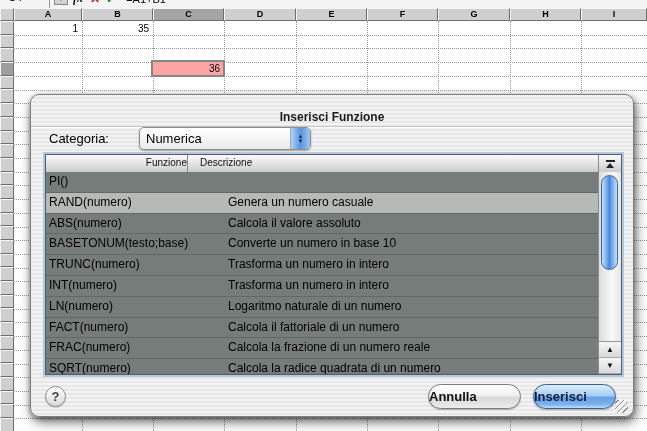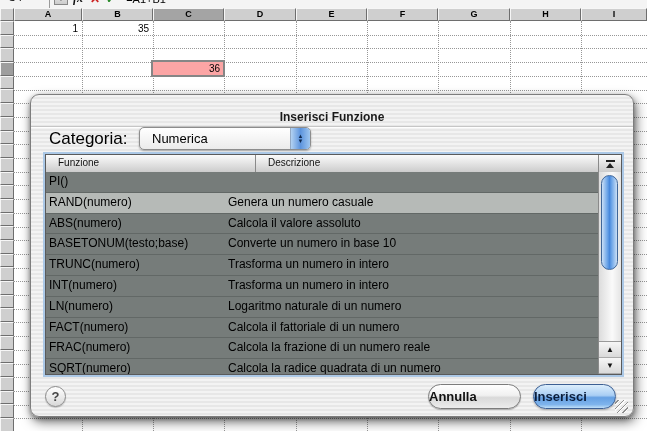--- a/index.html
+++ b/index.html
@@ -41,38 +41,38 @@
            box-sizing:border-box;line-height:13px;padding-right:3px;}
 
   
   .dialog{position:absolute;left:30px;top:94px;width:604px;height:323px;box-sizing:border-box;
           background:repeating-linear-gradient(to bottom,#f3f3f3 0 2px,#e7e7e7 2px 4px);
           border:1px solid #7d7d7d;border-radius:9px;
           box-shadow:2px 5px 12px rgba(0,0,0,.55),0 2px 5px rgba(0,0,0,.35);}
   .titlebar{height:17px;text-align:center;font-size:12px;font-weight:bold;color:#1a1a1a;
             line-height:17px;border-bottom:1px solid #c6c6c6;border-radius:9px 9px 0 0;
             box-shadow:0 1px 0 rgba(255,255,255,.9);margin-top:14px;}
-  .cat-label{position:absolute;left:18px;top:32px;height:23px;line-height:23px;font-size:17px;color:#000;}
+  .cat-label{position:absolute;left:18px;top:32px;height:23px;line-height:23px;font-size:13px;color:#000;}
   .popup{position:absolute;left:108px;top:32px;width:172px;height:23px;box-sizing:border-box;
          border:1px solid #8d8d8d;border-radius:5px;
          background:linear-gradient(to bottom,#ffffff,#ebebeb);
          box-shadow:0 1px 2px rgba(0,0,0,.3);}
-  .popup-value{font-size:13px;line-height:21px;padding-left:12px;color:#000;}
+  .popup-value{font-size:13px;line-height:21px;padding-left:6px;color:#000;}
   .popup-caps{position:absolute;right:0;top:0;width:20px;height:21px;border-radius:0 4px 4px 0;
               background:linear-gradient(to right,#b3d2f2,#5d94dd 50%,#9ec6f0);
               border-left:1px solid #93a9c4;display:flex;flex-direction:column;align-items:center;
               justify-content:center;font-size:6px;line-height:5px;color:#0f2a50;box-sizing:border-box;}
 
   
   .listbox{position:absolute;left:14px;top:59px;width:577px;height:221px;box-sizing:border-box;
            background:#767c7a;border:1px solid #5a5a5a;box-shadow:0 0 0 2px #abc8e6;}
   .list-header{display:flex;height:17px;background:linear-gradient(to bottom,#fbfbfb,#cccccc);
                border-bottom:1px solid #707070;font-size:10px;color:#111;}
   .lh-cell{line-height:16px;padding-left:12px;box-sizing:border-box;white-space:nowrap;overflow:hidden;}
-  .lh-funzione{width:210px;border-right:1px solid #8a8a8a;}
+  .lh-funzione{width:142px;border-right:1px solid #8a8a8a;text-align:right;}
   .lh-desc{flex:1;}
   .lh-sort{width:23px;border-left:1px solid #8a8a8a;display:flex;flex-direction:column;
            align-items:center;justify-content:center;box-sizing:border-box;}
   .sort-bar{width:9px;height:2px;background:#222;margin-bottom:1px;}
   .sort-tri{width:0;height:0;border-left:4px solid transparent;border-right:4px solid transparent;
             border-bottom:5px solid #222;}
   .list-body{position:absolute;left:0;top:17px;right:23px;bottom:0;overflow:hidden;}
   .list-row{height:20.8px;display:flex;background:#767c7a;border-bottom:1px solid #62
 686
 6;border-bottom:1px solid #626866;box-sizing:border-box;font-size:12px;color:#000;}

